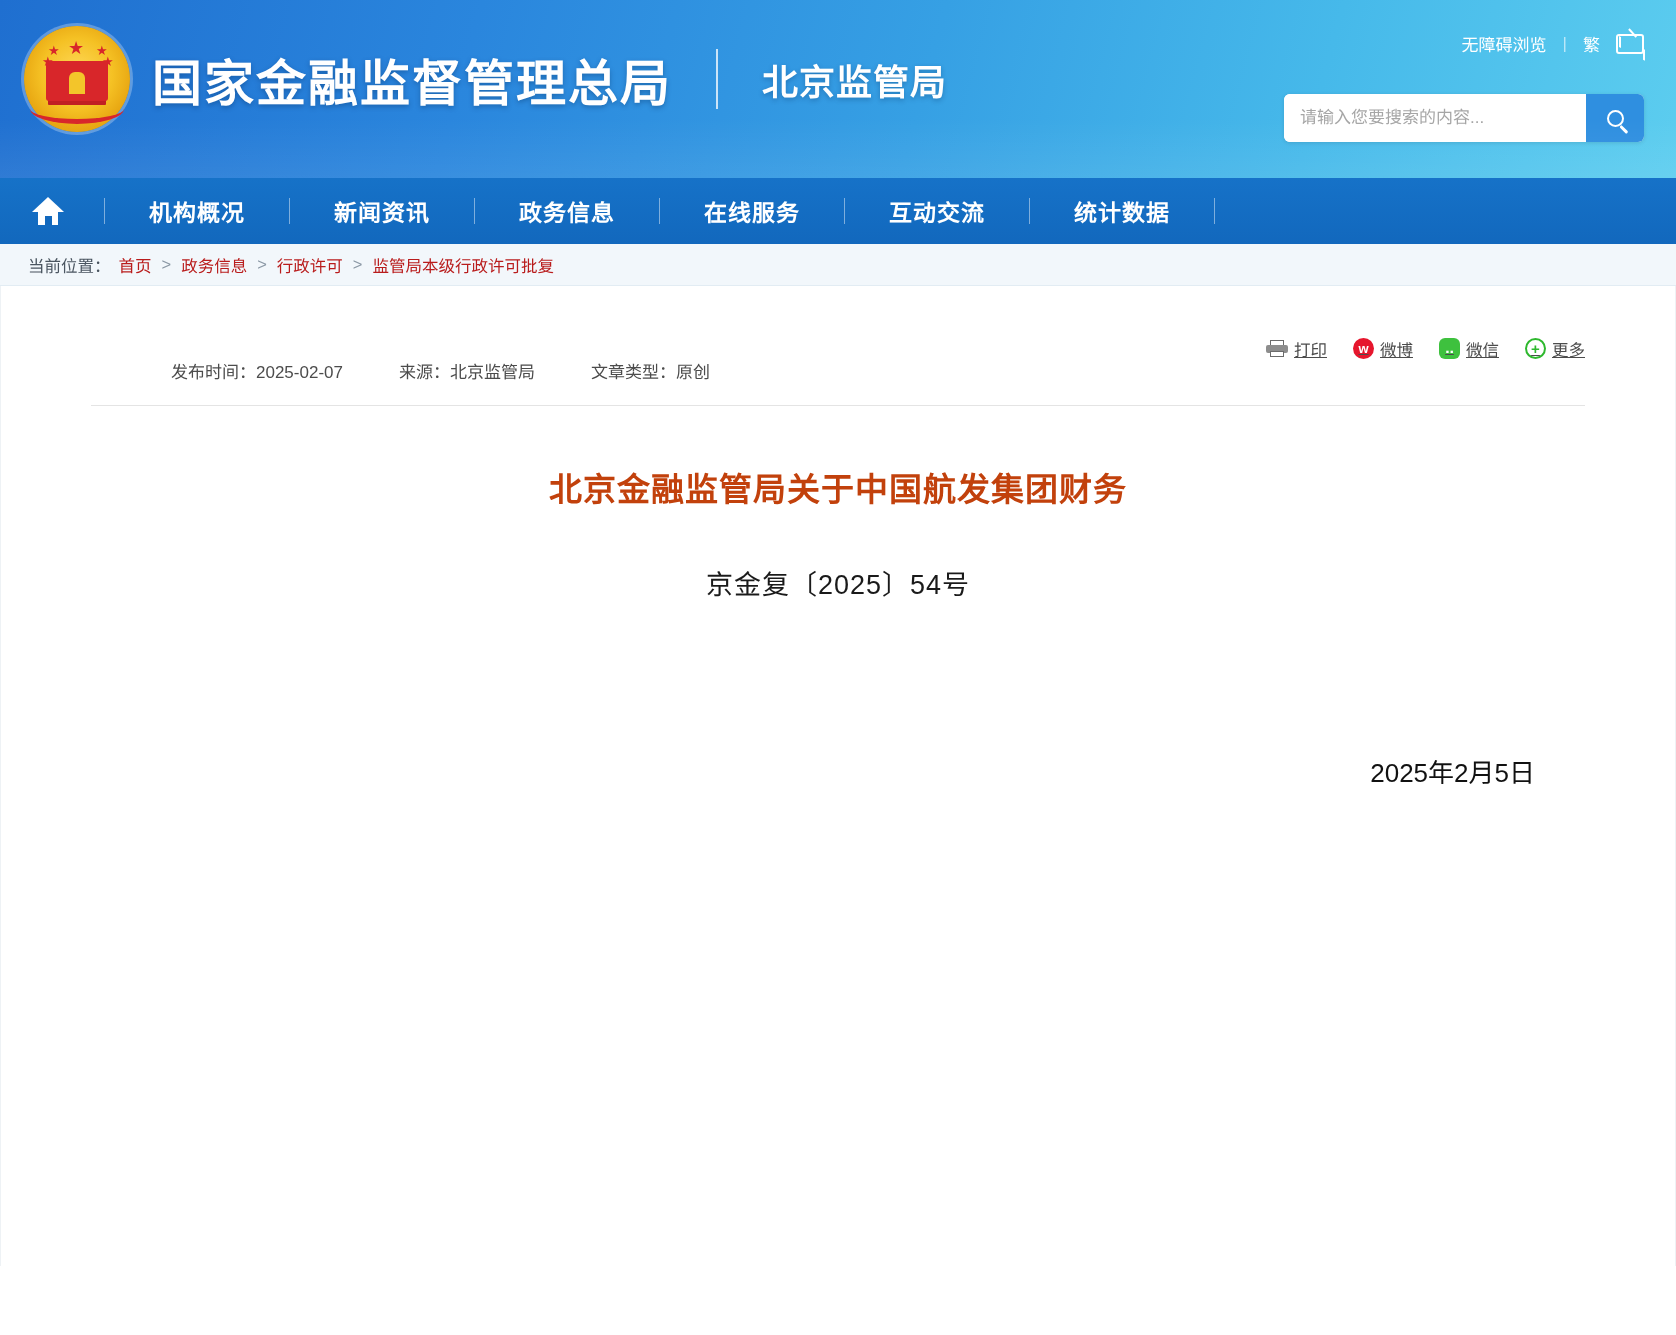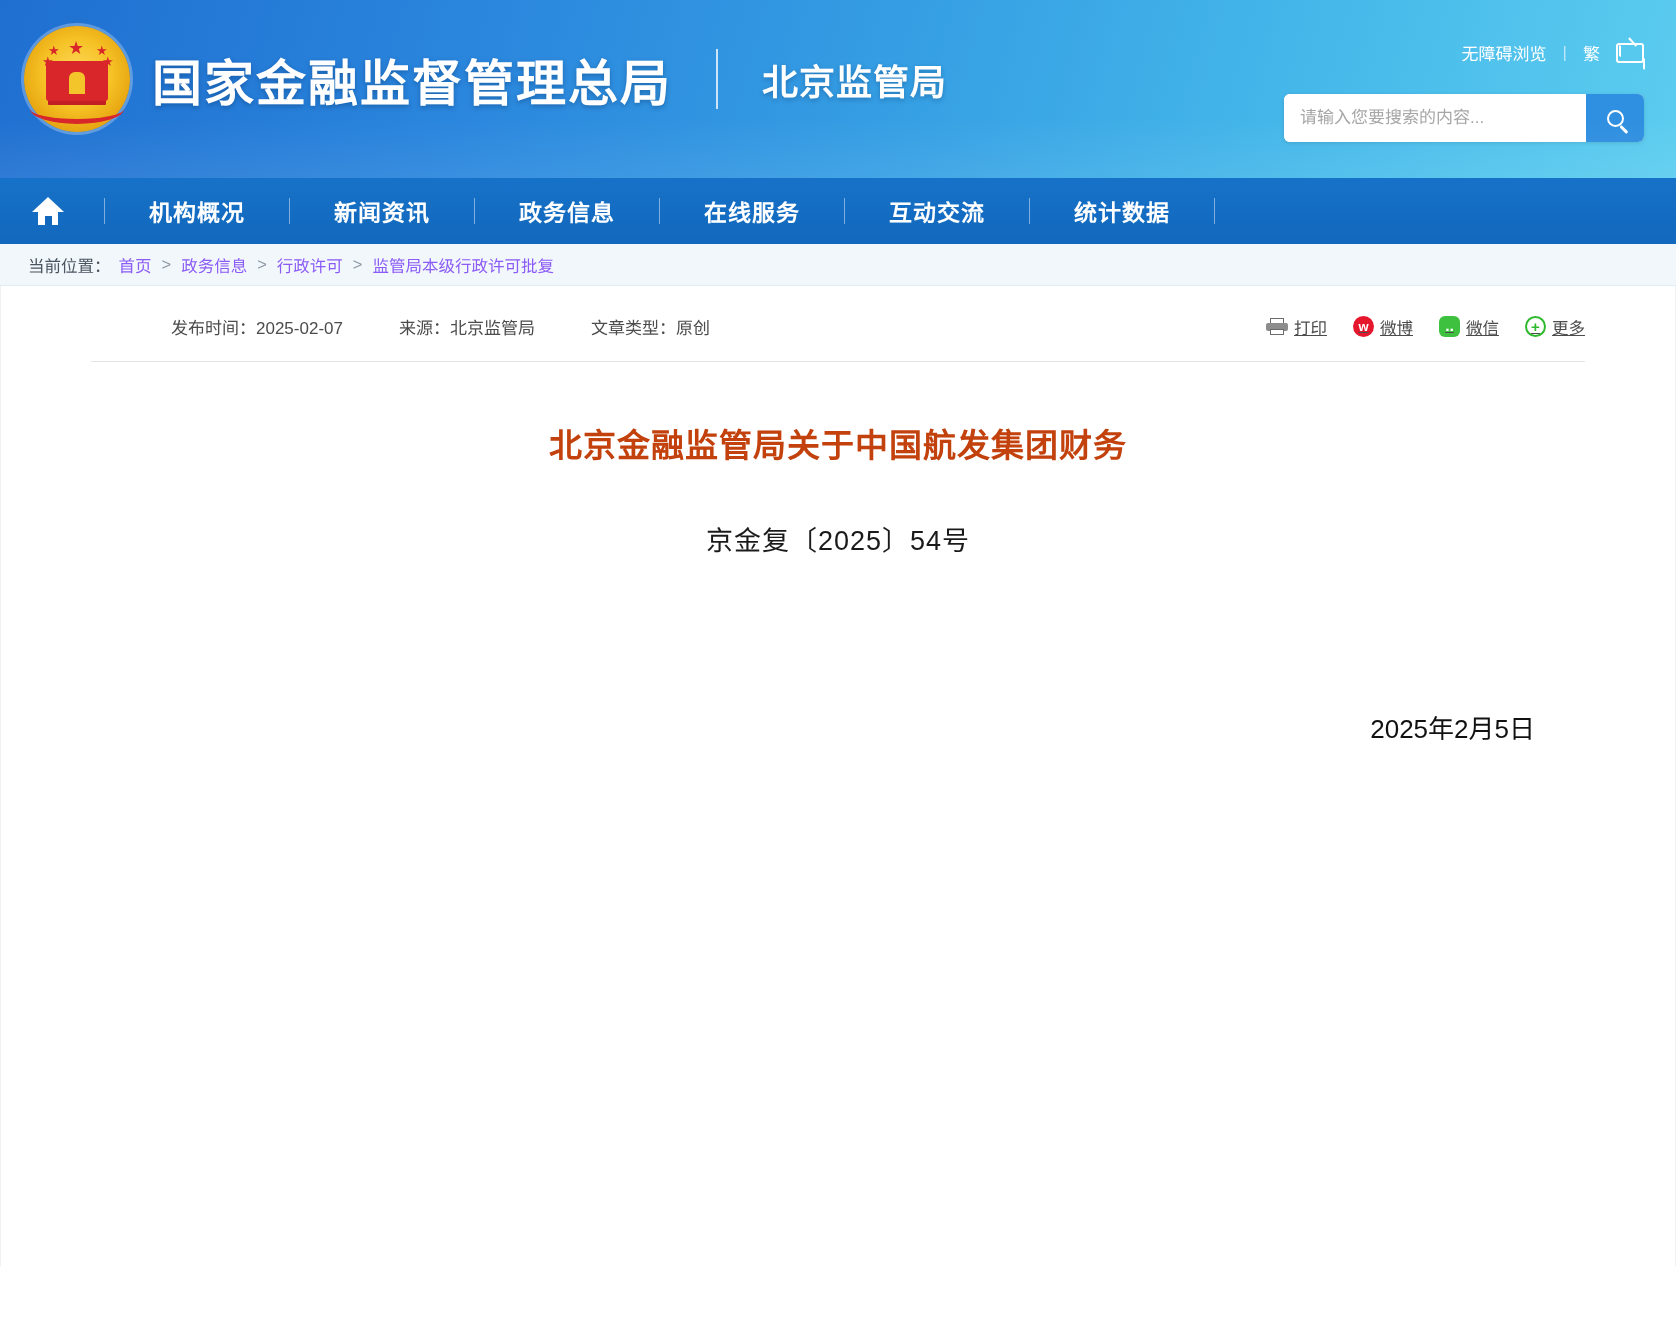--- a/index.html
+++ b/index.html
@@ -113,21 +113,21 @@
     font-weight: bold;
     color: #ffffff;
     letter-spacing: 1px;
     text-shadow: 0 2px 5px rgba(0,40,90,0.3);
     white-space: nowrap;
   }
 
   .header-utils {
     position: absolute;
     right: 32px;
-    top: 40px;
+    top: 31px;
     display: flex;
     align-items: center;
     gap: 16px;
     color: #ffffff;
     font-size: 17px;
   }
   .header-utils .sep { color: rgba(255,255,255,0.6); }
   .header-utils a { color: #fff; text-decoration: none; }
   .mail-icon {
     display: inline-block;
@@ -258,41 +258,41 @@
     background: #f2f7fb;
     border-bottom: 1px solid #e2ecf3;
     height: 42px;
     display: flex;
     align-items: center;
     padding-left: 28px;
     font-size: 16.5px;
     color: #4a5560;
   }
   .breadcrumb-bar .label { margin-right: 8px; }
-  .breadcrumb-bar a { color: #8b5cf6; text-decoration: none; }
+  .breadcrumb-bar a { color: #b91c1c; text-decoration: none; }
   .breadcrumb-bar .crumb-sep { margin: 0 10px; color: #8b98a5; }
 
   
   .page {
     background: #ffffff;
     padding: 0 80px 40px 80px;
     min-height: 980px;
     border-left: 1px solid #eef2f5;
     border-right: 1px solid #eef2f5;
   }
   .meta-bar {
     display: flex;
     align-items: center;
     padding: 28px 0 22px 0;
     border-bottom: 1px solid #e4e4e4;
     font-size: 17px;
     color: #4c4c4c;
     margin: 0 10px;
   }
-  .meta-item { margin-right: 56px; white-space: nowrap; }
+  .meta-item { margin-right: 56px; white-space: nowrap; margin-top: 44px; }
   .meta-item.first { margin-left: 80px; }
   .share-group {
     margin-left: auto;
     display: flex;
     align-items: center;
     gap: 26px;
     font-size: 16.5px;
     color: #4c4c4c;
     text-decoration: underline;
   }

